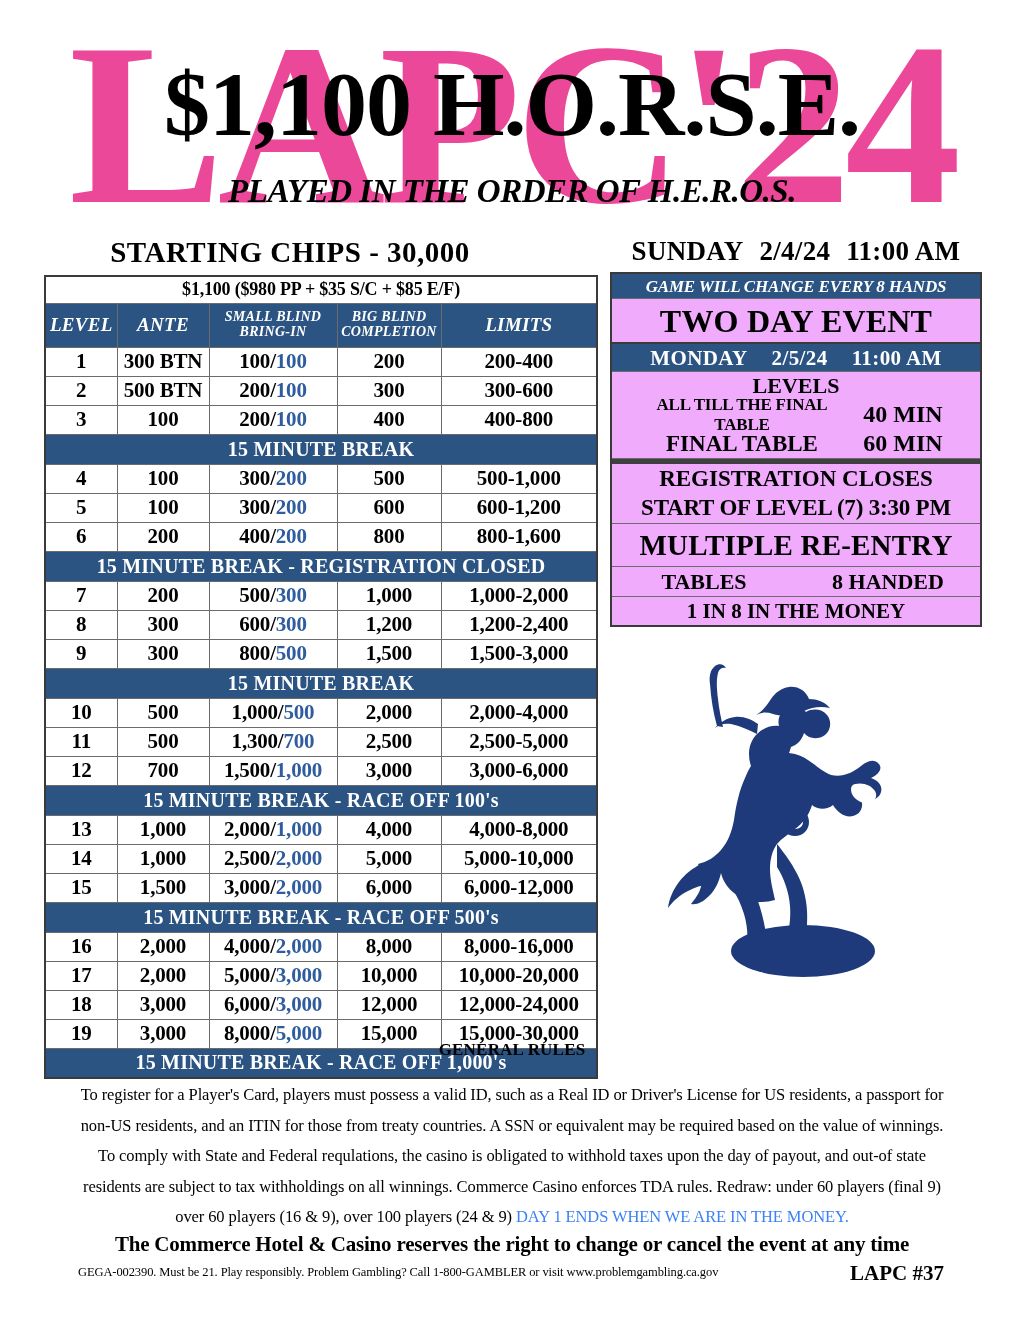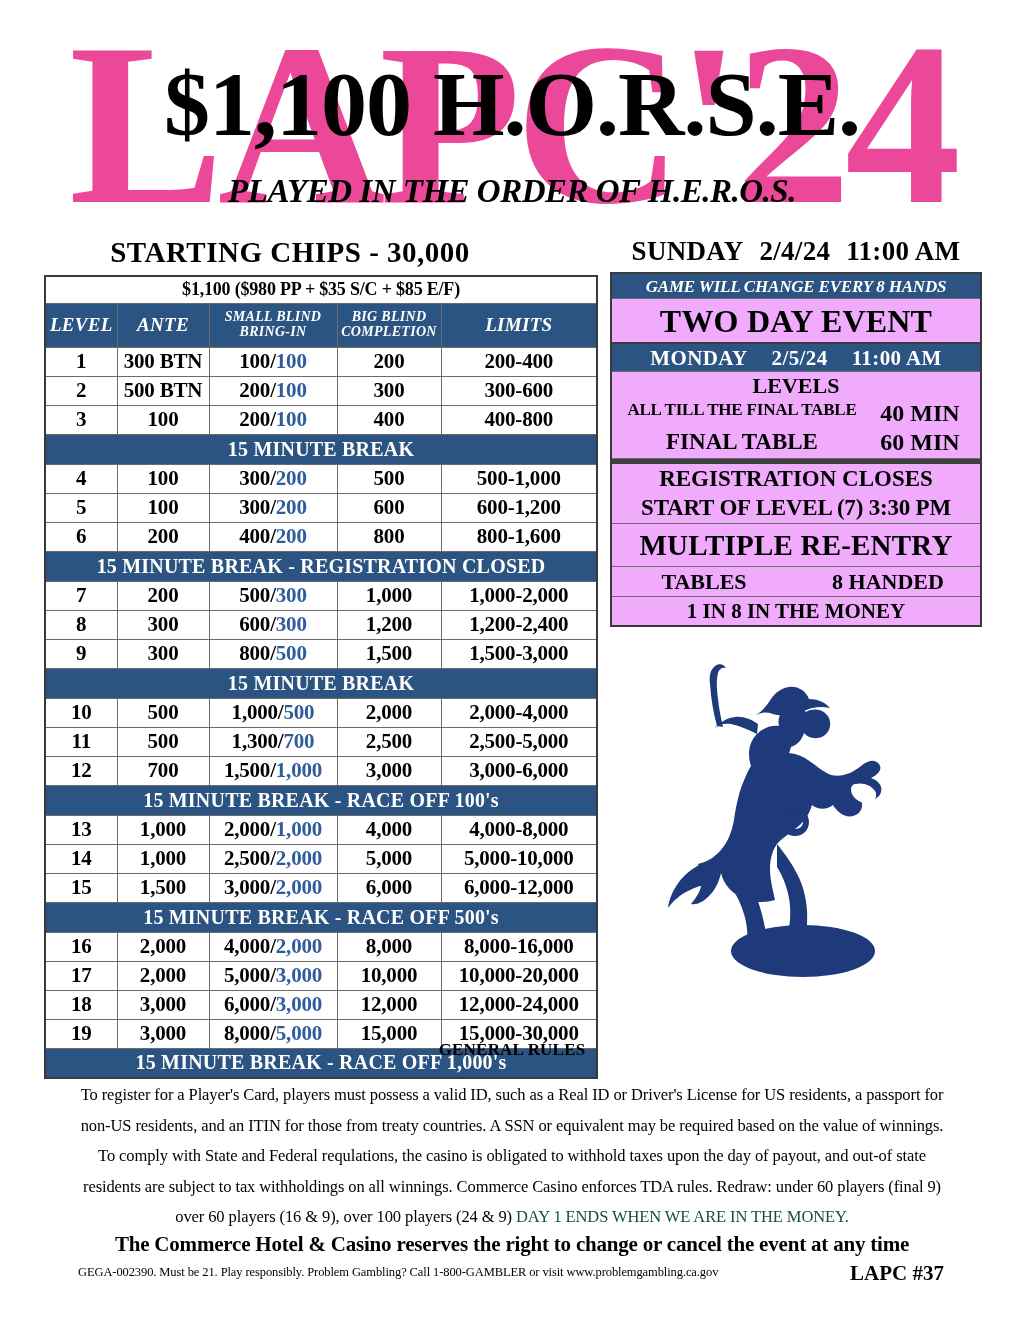--- a/index.html
+++ b/index.html
@@ -183,23 +183,23 @@
   .band-monday span { margin:0 12px; }
   .levels-block { border-bottom:1px solid #6b6b6b; }
   .levels-word {
     text-align:center;
     font-size:22px;
     font-weight:700;
     height:28px; line-height:28px;
   }
   .lvl-dur {
     display:flex;
-    align-items:flex-start;
+    align-items:center;
     height:29px;
-    padding:0 6px;
+    padding:0 23px;
   }
   .lvl-dur .lbl { flex:1; text-align:center; font-weight:700; }
   .lvl-dur .val { width:108px; text-align:center; font-weight:700; font-size:24px; }
   .lbl-small { font-size:17px; letter-spacing:-0.2px; }
   .lbl-big   { font-size:23px; }
   .reg-block {
     border-top:5px solid #404040;
     border-bottom:1px solid #6b6b6b;
     text-align:center;
   }
@@ -255,21 +255,21 @@
     margin-bottom:20px;
   }
   .rules-body {
     width:920px;
     margin:0 auto;
     text-align:center;
     font-size:16.5px;
     line-height:1.85;
     letter-spacing:-0.1px;
   }
-  .rules-body .blue { color:#14532d; }
+  .rules-body .blue { color:#3b82f6; }
   .footer {
     position:absolute;
     left:0; right:0;
     top:1232px;
     width:1024px;
   }
   .footer-main {
     text-align:center;
     font-size:21px;
     font-weight:700;

